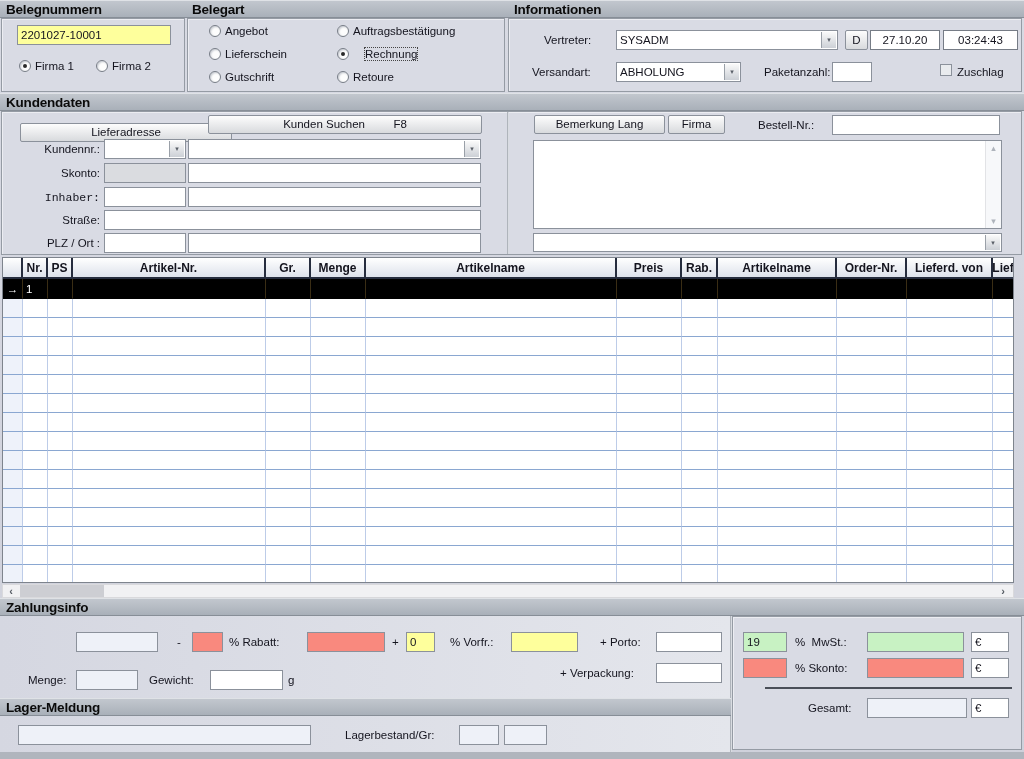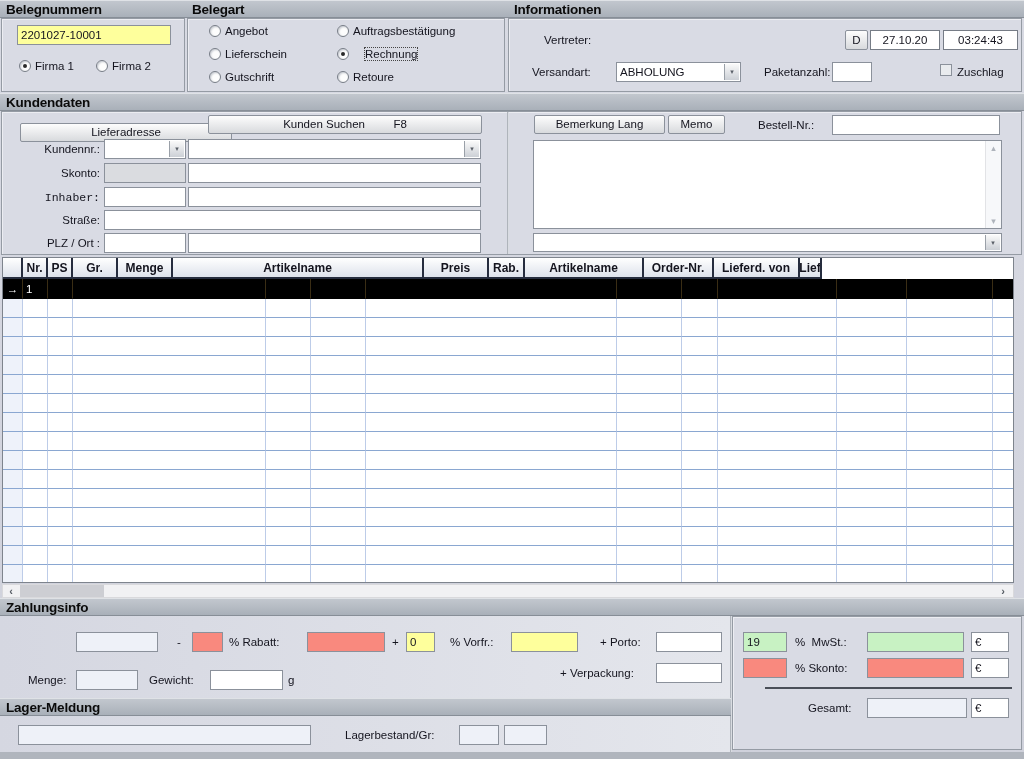--- a/index.html
+++ b/index.html
@@ -85,20 +85,24 @@
   <span class="rlbl" style="left:225px; top:71px;">Gutschrift</span>
   <span class="radio" style="left:337px; top:25px;"></span>
   <span class="rlbl" style="left:353px; top:25px;">Auftragsbestätigung</span>
   <span class="radio on" style="left:337px; top:48px;"></span>
   <span class="rlbl focus" style="left:353px; top:48px;">Rechnung</span>
   <span class="radio" style="left:337px; top:71px;"></span>
   <span class="rlbl" style="left:353px; top:71px;">Retoure</span>
 
   <div class="panel" style="left:508px; top:18px; width:514px; height:74px;"></div>
   <span class="lbl" style="left:544px; top:34px;">Vertreter:</span>
+  <div class="combo" style="left:616px; top:30px; width:222px;">
+    <span>SYSADM</span>
+    <span class="arr">▾</span>
+  </div>
   <div class="btn" style="left:845px; top:30px; width:23px; height:20px; padding-top:3px;">D</div>
   <div class="inp ctr" style="left:870px; top:30px; width:70px; border-color:#767c86;">27.10.20</div>
   <div class="inp ctr" style="left:943px; top:30px; width:75px; border-color:#767c86;">03:24:43</div>
   <span class="lbl" style="left:532px; top:66px;">Versandart:</span>
   <div class="combo" style="left:616px; top:62px; width:125px;">
     <span>ABHOLUNG</span>
     <span class="arr">▾</span>
   </div>
   <span class="lbl" style="left:744px; top:66px;padding-left:20px;">Paketanzahl:</span>
   <div class="inp" style="left:832px; top:62px; width:40px;"></div>
@@ -134,39 +138,40 @@
   <div class="inp" style="left:188px; top:187px; width:293px;"></div>
 
   <span class="lbl r" style="left:8px; top:214px; width:92px;">Straße:</span>
   <div class="inp" style="left:104px; top:210px; width:377px;"></div>
 
   <span class="lbl r" style="left:8px; top:237px; width:92px;">PLZ / Ort :</span>
   <div class="inp" style="left:104px; top:233px; width:82px;"></div>
   <div class="inp" style="left:188px; top:233px; width:293px;"></div>
 
   <div class="btn" style="left:534px; top:115px; width:131px;">Bemerkung Lang</div>
-  <div class="btn" style="left:668px; top:115px; width:57px;">Memo</div>
+  <div class="btn" style="left:668px; top:115px; width:57px;">Firma</div>
   <span class="lbl" style="left:758px; top:119px;">Bestell-Nr.:</span>
   <div class="inp" style="left:832px; top:115px; width:168px;"></div>
 
   <div class="memo">
     <div class="vscroll">
       <span class="vs-arrow" style="top:2px;">▴</span>
       <span class="vs-arrow" style="bottom:2px;">▾</span>
     </div>
   </div>
   <div class="combo" style="left:533px; top:233px; width:469px; height:19px;">
     <span class="arr">▾</span>
   </div>
 
   <div class="grid" id="grid">
       <div class="g-hdr">
         <div class="g-hcell" style="flex-basis: 20px;"></div>
         <div class="g-hcell" style="flex-basis: 25px;">Nr.</div>
         <div class="g-hcell" style="flex-basis: 25px;">PS</div>
+        <div class="g-hcell" style="flex-basis: 193px;">Artikel-Nr.</div>
         <div class="g-hcell" style="flex-basis: 45px;">Gr.</div>
         <div class="g-hcell" style="flex-basis: 55px;">Menge</div>
         <div class="g-hcell" style="flex-basis: 251px;">Artikelname</div>
         <div class="g-hcell" style="flex-basis: 65px;">Preis</div>
         <div class="g-hcell" style="flex-basis: 36px;">Rab.</div>
         <div class="g-hcell" style="flex-basis: 119px;">Artikelname</div>
         <div class="g-hcell" style="flex-basis: 70px;">Order-Nr.</div>
         <div class="g-hcell" style="flex-basis: 86px;">Lieferd. von</div>
         <div class="g-hcell" style="flex-basis: 22px;">Lief</div>
       </div>

